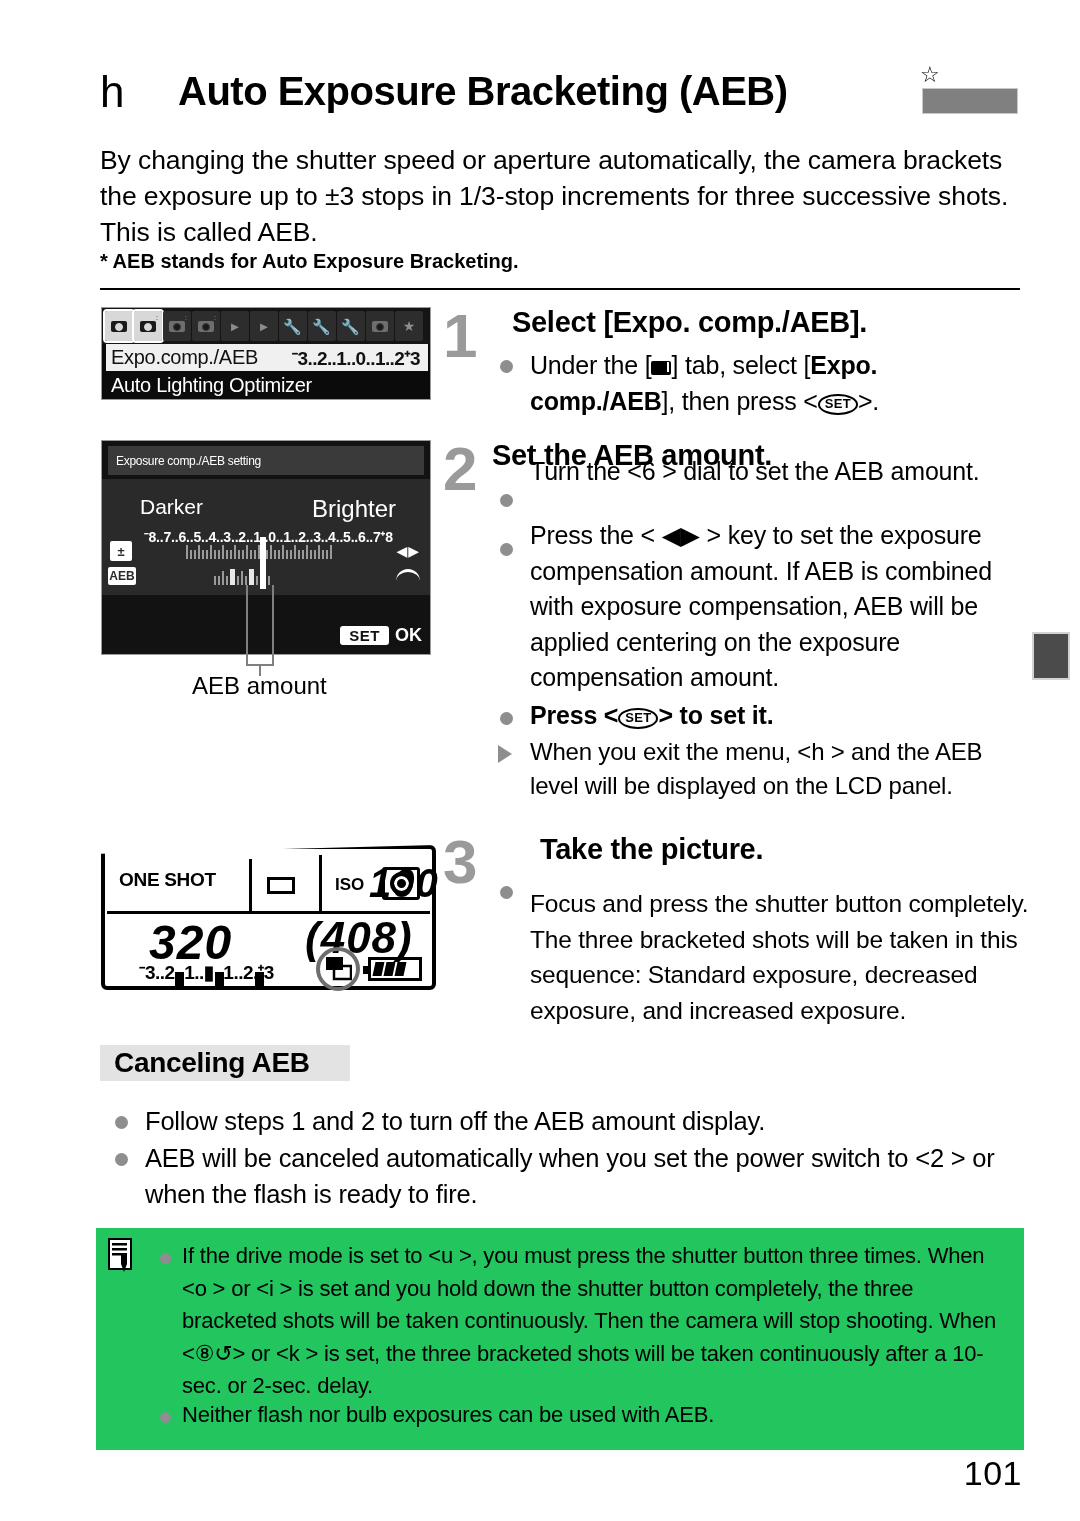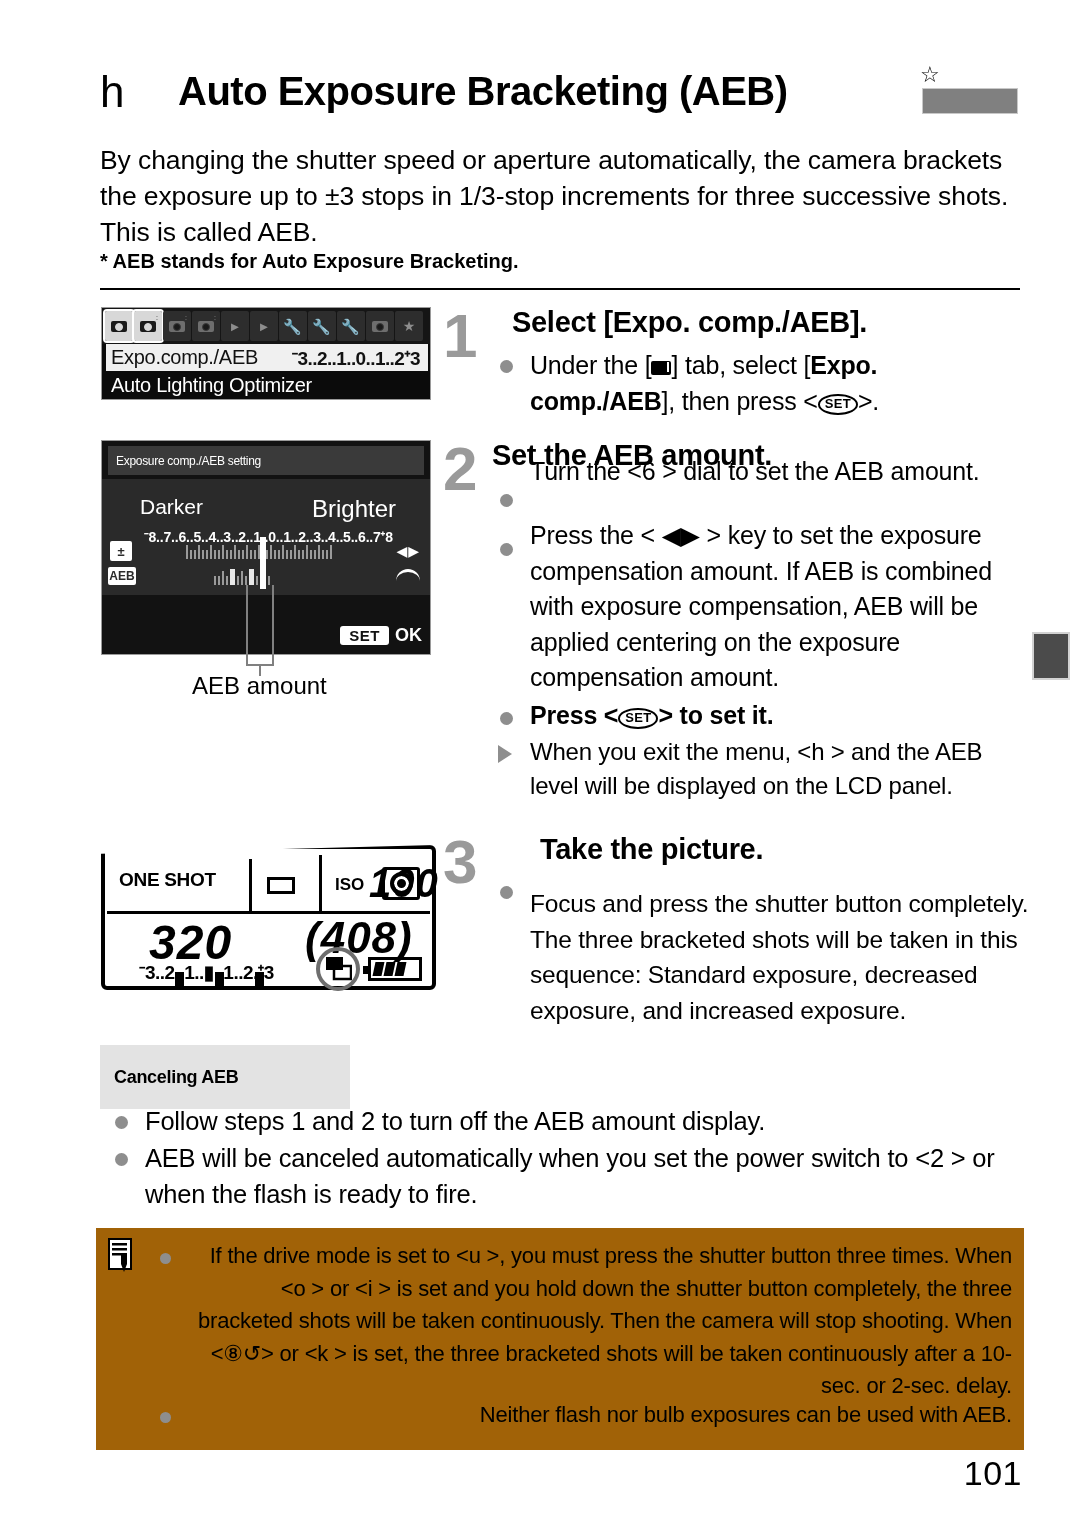--- a/index.html
+++ b/index.html
@@ -489,44 +489,43 @@
     right: 2px; top: 1px;
     width: 2px; height: 10px;
     background: #ffffff;
     box-shadow: 0 0 0 0 #fff;
   }
 
   
   .sec-head {
     position: absolute;
     left: 100px; top: 1045px;
-    width: 250px; height: 64px;
+    width: 250px; height: 36px;
     background: #e3e3e3;
     display: flex; align-items: center;
     padding-left: 14px;
-    font-size: 18px;
+    font-size: 28px;
     font-weight: bold;
     letter-spacing: -0.3px;
   }
   .cancel-list {
     position: absolute;
     left: 145px; top: 1103px;
     width: 880px;
     font-size: 25.5px;
     line-height: 36px;
     letter-spacing: -0.2px;
   }
 
   
   .notebox {
     position: absolute;
     left: 96px; top: 1228px;
     width: 928px; height: 222px;
-    background: #a16207;
-    text-align: right;
+    background: #22c55e;
   }
   .note-icon {
     position: absolute;
     left: 12px; top: 10px;
     width: 28px; height: 36px;
   }
   .note-text {
     position: absolute;
     left: 86px; top: 12px;
     width: 830px;

